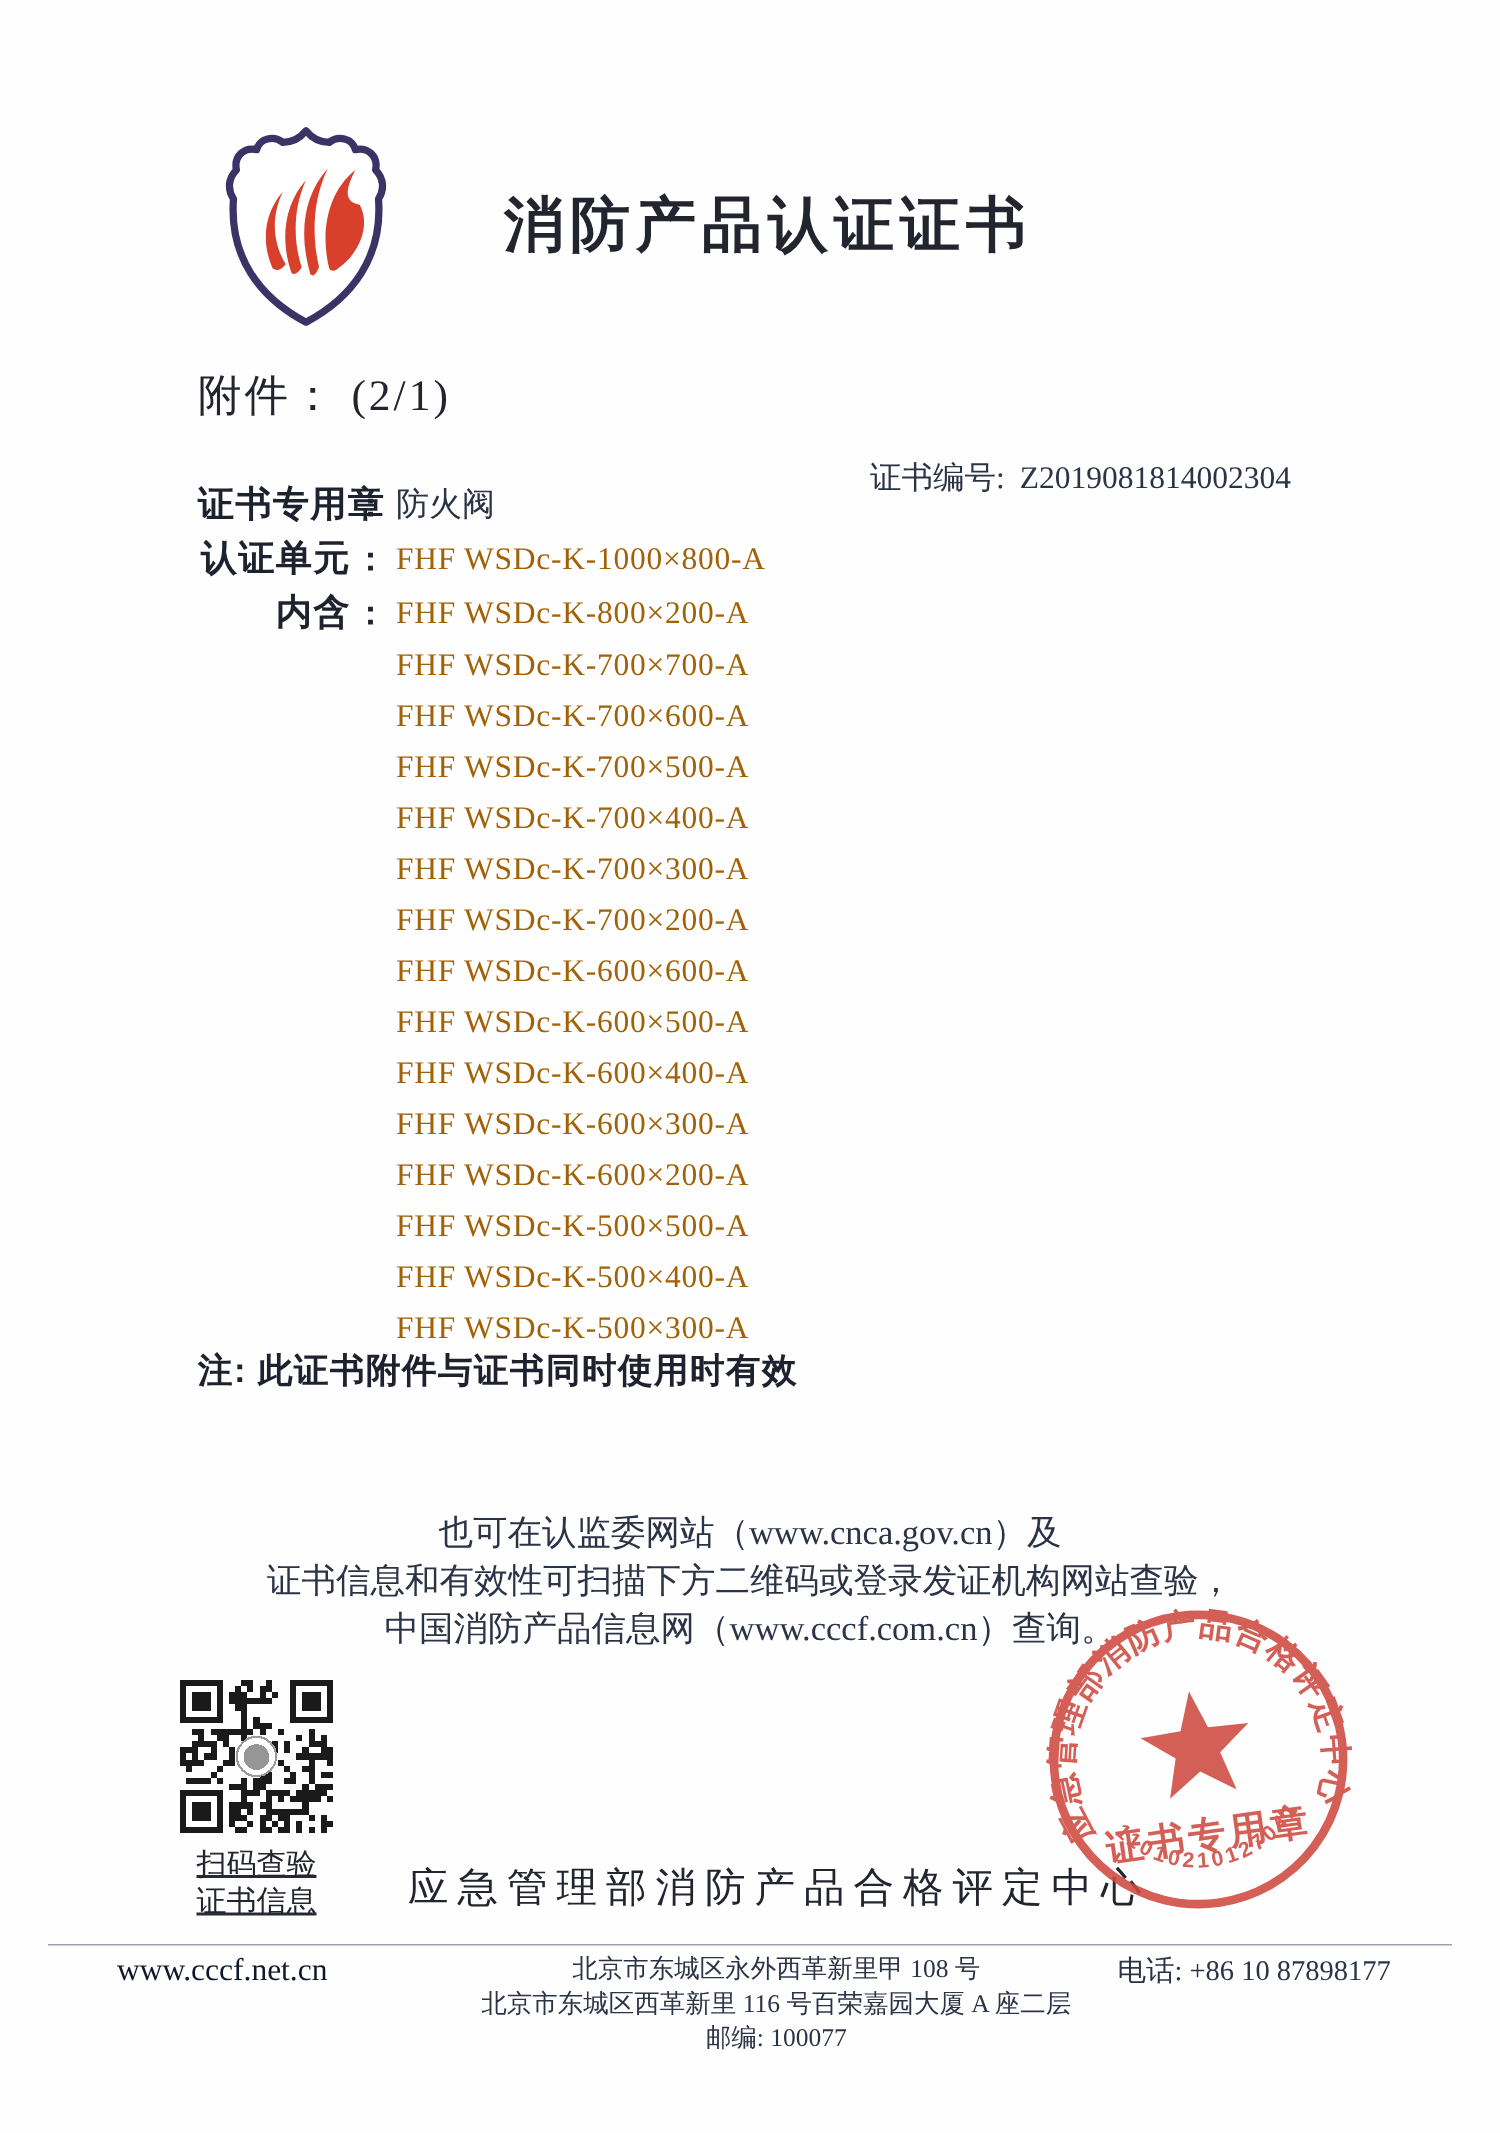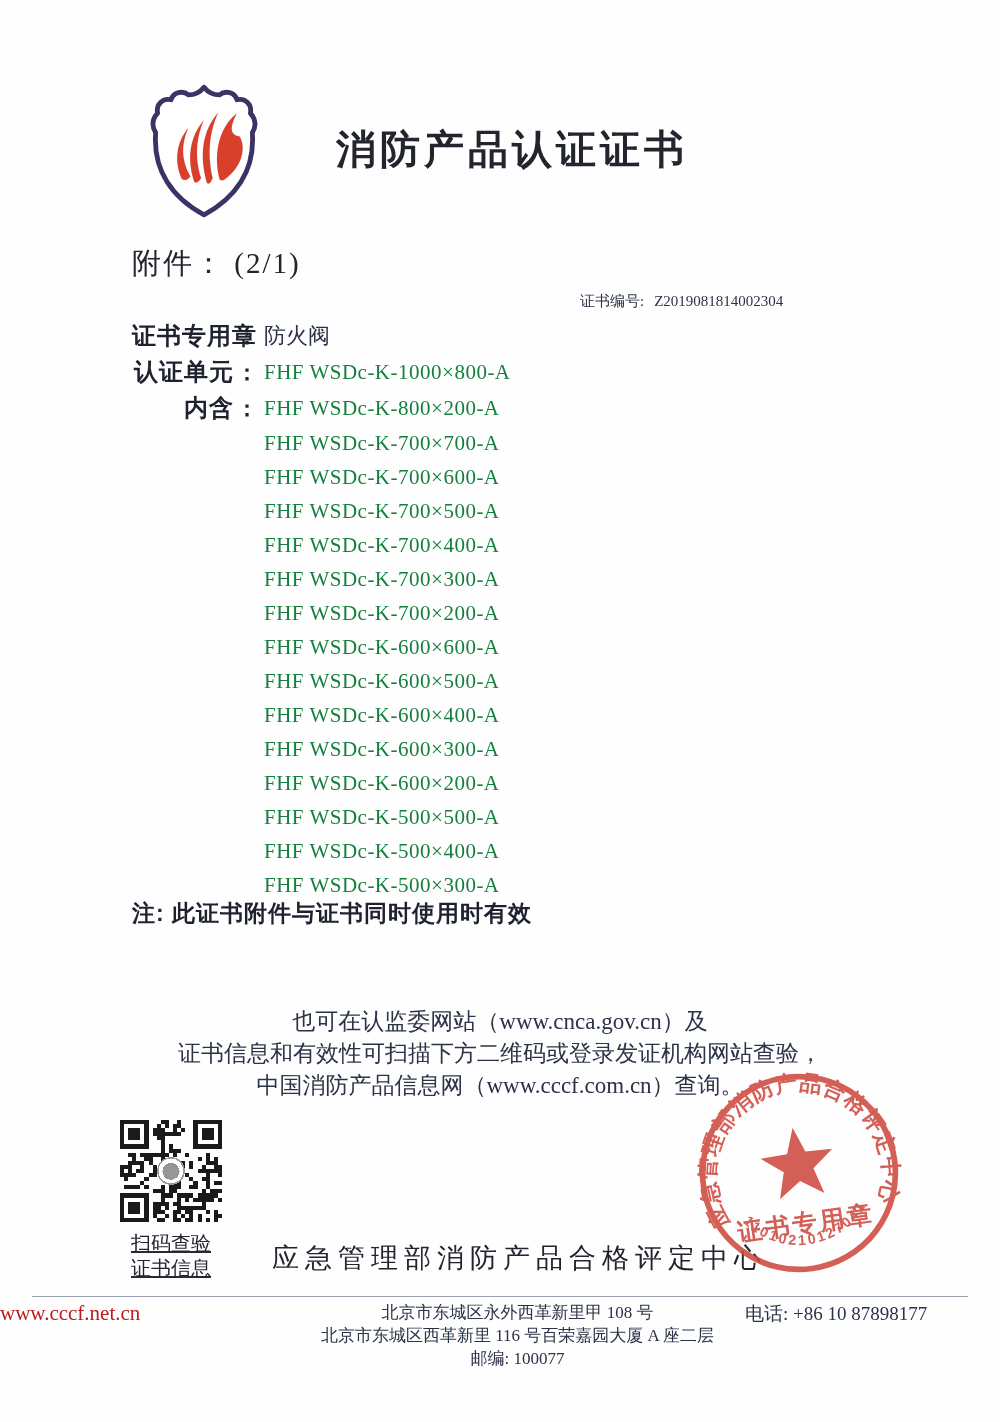--- a/index.html
+++ b/index.html
@@ -14,37 +14,37 @@
   .logo { position:absolute; left:146px; top:78px; width:116px; height:146px; }
   .doc-title {
     position:absolute; left:336px; top:122px; width:360px;
     font-family:"Liberation Sans","DejaVu Sans",sans-serif;
     font-size:40px; font-weight:600; letter-spacing:4px; color:#23252e;
     white-space:nowrap;
   }
 
   
   .attachment { position:absolute; left:132px; top:244px; font-size:29px; color:#23252e; letter-spacing:2px; }
-  .cert-no { position:absolute; left:580px; top:292px; font-size:15px; color:#2b3346; }
+  .cert-no { position:absolute; left:580px; top:304px; font-size:21px; color:#2b3346; }
   .cert-no .val { margin-left:10px; }
 
   
   .frow { position:absolute; left:132px; white-space:nowrap; }
   .row-product { top:320px; }
   .row-unit { top:356px; }
   .row-contains { top:392px; }
   .flabel {
     display:inline-block; width:102px; text-align:right;
     font-family:"Liberation Sans","DejaVu Sans",sans-serif;
     font-weight:700; font-size:24px; color:#1d222e; letter-spacing:1px;
   }
   .fcolon { display:inline-block; width:26px; text-align:center;
     font-weight:700; font-size:22px; color:#1d222e; }
   .fvalue { font-size:22px; color:#2b3346; margin-left:4px; vertical-align:1px; }
-  .model-text { font-size:21px; color:#15803d; letter-spacing:0.5px;font-family:Liberation Serif, serif; }
+  .model-text { font-size:21px; color:#a16207; letter-spacing:0.5px;font-family:Liberation Serif, serif; }
 
   .contains-list { position:absolute; left:264px; top:426px; }
   .contains-list .model-item { line-height:34px; height:34px; }
 
   .note-line {
     position:absolute; left:132px; top:898px;
     font-family:"Liberation Sans","DejaVu Sans",sans-serif;
     font-weight:700; font-size:23px; color:#1d222e; letter-spacing:1px;
   }
 
@@ -70,21 +70,21 @@
 
   
   .seal {
     position:absolute; left:694px; top:1068px; width:210px; height:210px;
     transform:rotate(-8deg); opacity:0.88;
   }
 
   
   .footer-rule { position:absolute; left:32px; right:32px; top:1296px; border-top:1.5px solid #9aa0ac; }
   .footer { position:absolute; left:0; right:0; top:1301px; display:flex; align-items:flex-start; }
-  .footer-site { width:290px; font-size:21px; color:#b91c1c; white-space:nowrap; }
+  .footer-site { width:290px; padding-left:78px; font-size:21px; color:#0f172a; white-space:nowrap; }
   .footer-address { flex:1; text-align:center; font-size:17px; line-height:23px; color:#2b3346; }
   .footer-phone { width:255px; font-size:19px; color:#2b3346; white-space:nowrap; }
 </style>
 </head>
 <body>
 
 <div class="page">
 
   <svg class="logo" viewBox="0 0 120 142" aria-hidden="true">
     <path d="M60,5 C64,10 70,13 76,13 C82,8 92,10 94,18 C102,16 110,22 108,32 C114,38 114,46 110,52 C113,92 92,120 60,137 C28,120 7,92 10,52 C6,46 6,38 12,32 C10,22 18,16 26,18 C28,10 38,8 44,13 C50,13 56,10 60,5 Z" fill="#ffffff" stroke="#3b3366" stroke-width="5" stroke-linejoin="round"></path>

